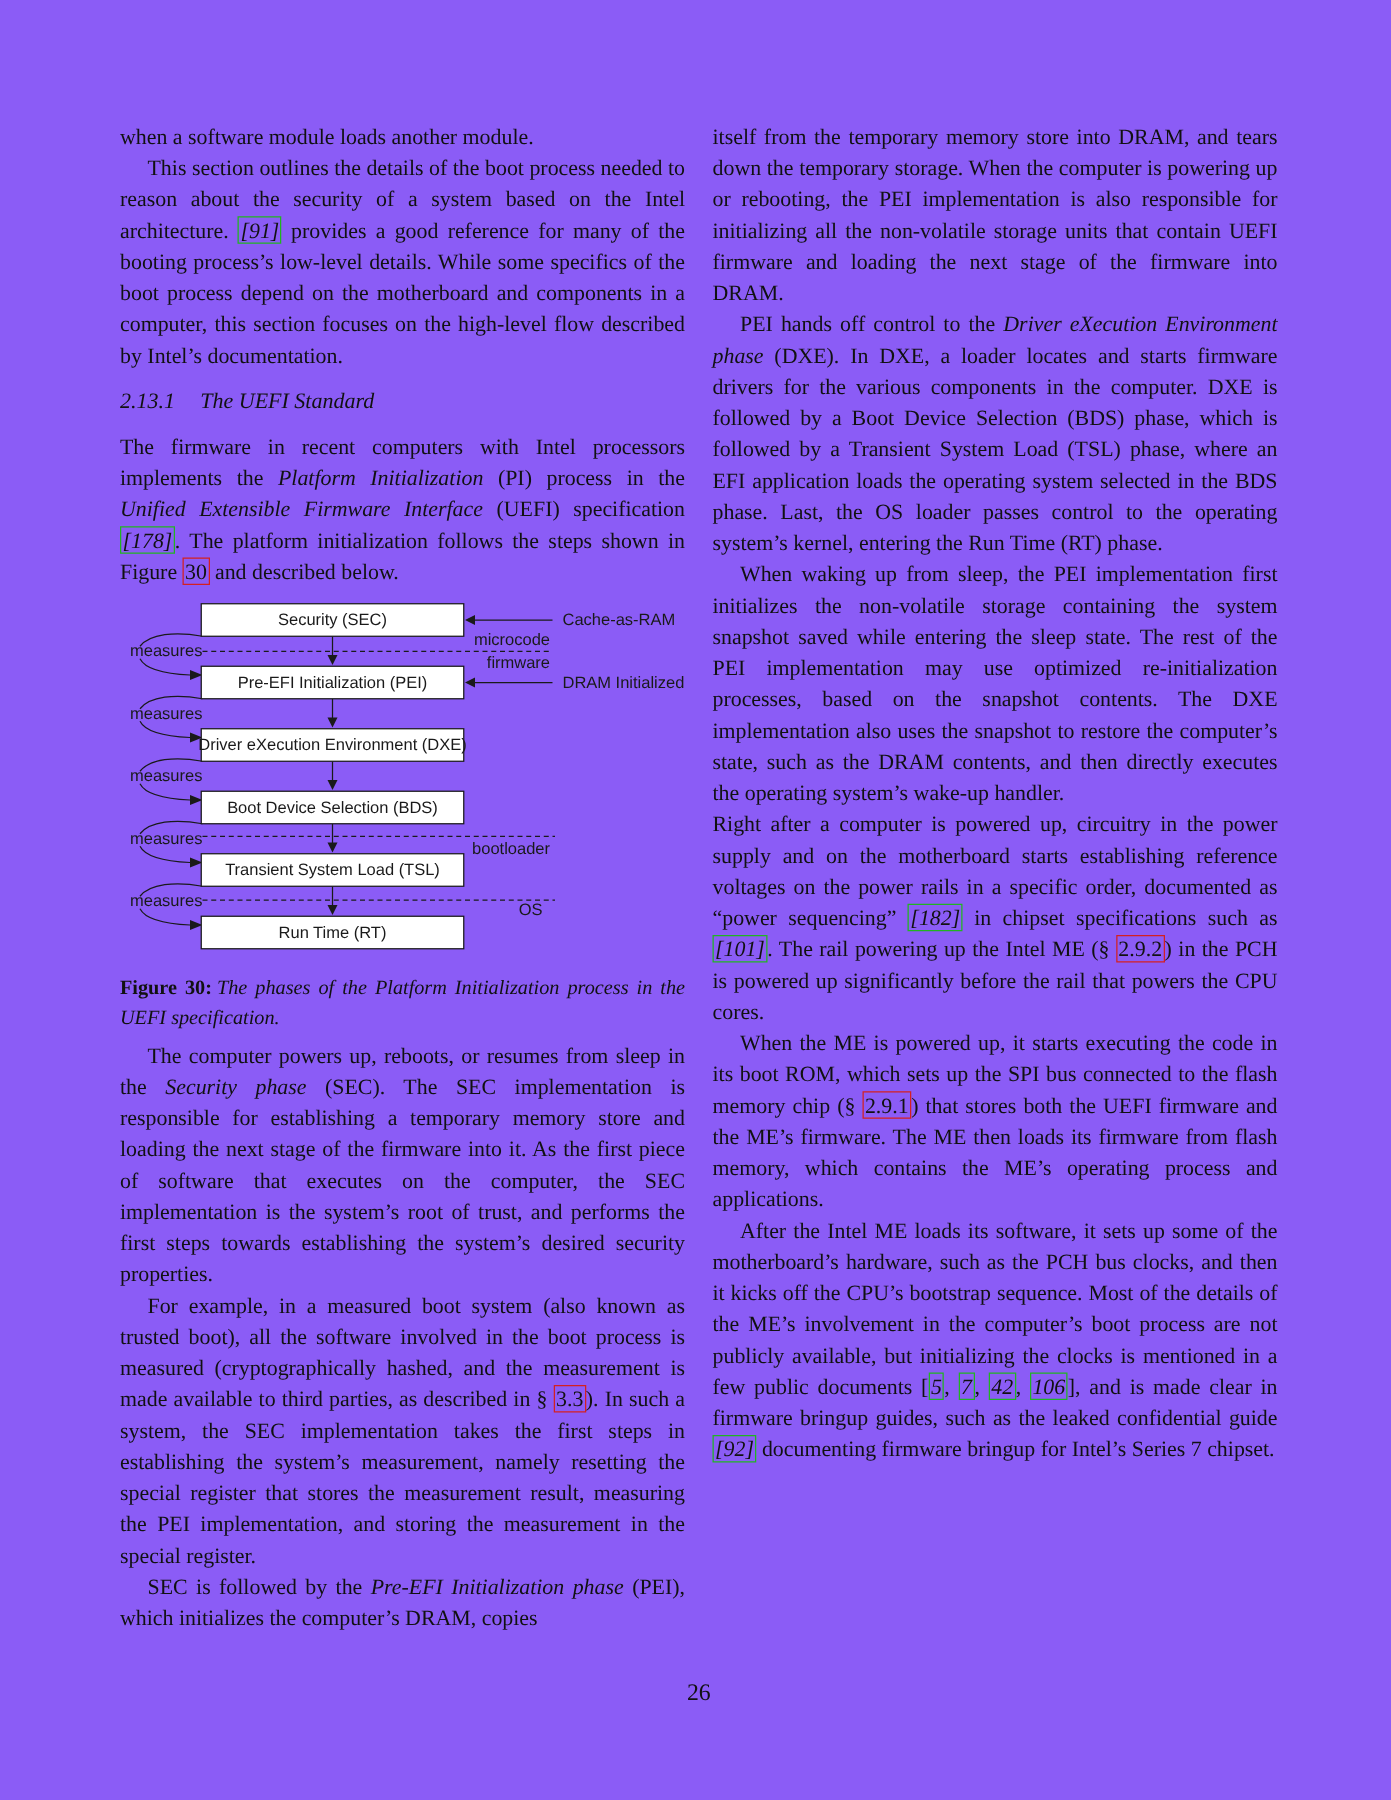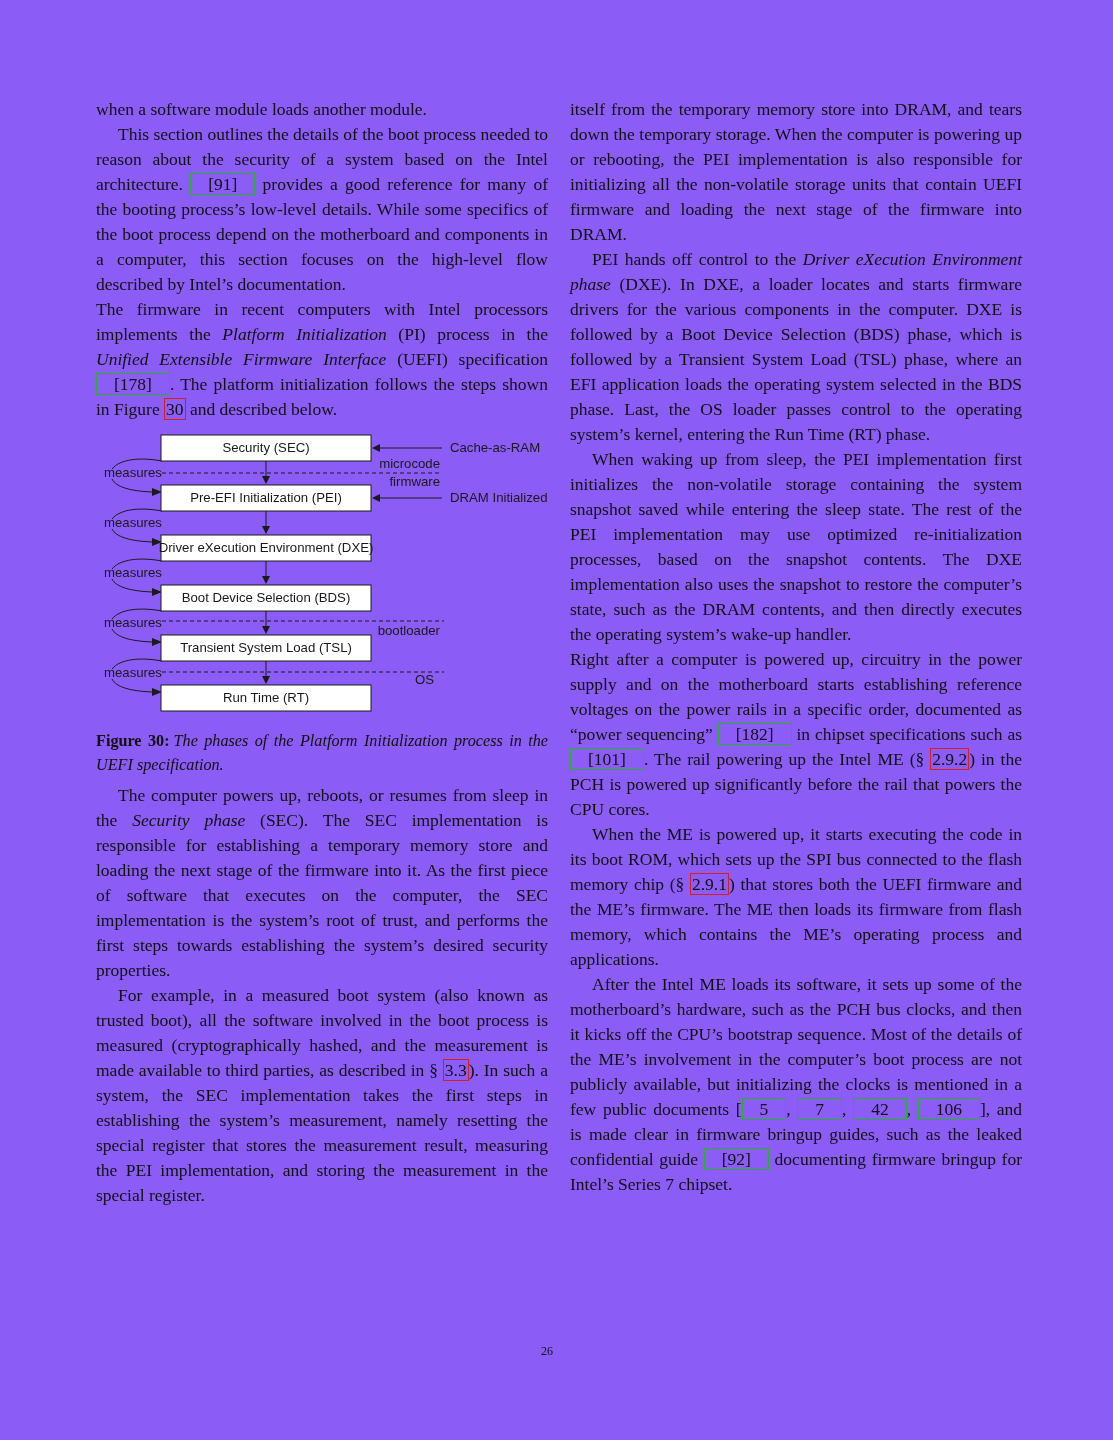--- a/index.html
+++ b/index.html
@@ -7,43 +7,46 @@
         font-family:"Liberation Serif", serif;color:#111;}
   .col{position:absolute;top:97px;width:452px;}
   #colL{left:96px;}
   #colR{left:570px;}
   .col p{margin:0;font-size:17.5px;line-height:25px;text-align:justify;}
   p.ind{text-indent:22px;}
   p.noind{text-indent:0;}
   .heading{margin:11px 0 12px 0;font-size:17.6px;font-style:italic;line-height:25px;}
   .htitle{margin-left:1.15em;}
   .seg-i{font-style:italic;}
-  .seg-g{border:1.4px solid var(--green,#22b422);padding:0 17px;}
+  .seg-g{border:1.4px solid var(--green,#22b422);padding:0 1px;font-style:italic;}
   .seg-r{border:1.4px solid var(--red,#d42020);padding:0 1px;margin-top:21px;}
   .figwrap{margin:5px 0 0 0;}
   .figcaption{margin-top:7px;font-size:16.2px;line-height:23.5px;text-align:justify;}
   .cap-label{font-weight:bold;}
   .cap-text{margin-left:4px;font-style:italic;}
-  .pageno{position:absolute;left:84px;width:926px;top:1344px;text-align:center;
-          font-size:12px;}
+  .pageno{position:absolute;left:96px;width:926px;top:1344px;text-align:center;
+          font-size:19px;}
   svg text{font-family:"Liberation Sans", sans-serif;font-size:13.2px;fill:#1a1a1a;}
   svg .ln{stroke:#1a1a1a;stroke-width:1;fill:none;}
   svg .dsh{stroke:#1a1a1a;stroke-width:1;fill:none;stroke-dasharray:4 3;}
   svg rect.bx{fill:#ffffff;stroke:#1a1a1a;stroke-width:1;}
   svg polygon.ah{fill:#1a1a1a;stroke:none;}
 </style>
 </head>
 <body>
 
 <div class="page">
 
   <div class="col" id="colL">
     <p class="noind"><span>when a software module loads another module.</span></p>
     <p class="ind"><span>This section outlines the details of the boot process needed to reason about the security of a system based on the Intel architecture. </span><span class="seg-g">[91]</span><span> provides a good reference for many of the booting process’s low-level details. While some specifics of the boot process depend on the motherboard and components in a computer, this section focuses on the high-level flow described by Intel’s documentation.</span></p>
 
+    <div class="heading">
+      <span class="hnum">2.13.1</span><span class="htitle">The UEFI Standard</span>
+    </div>
 
     <p class="noind"><span>The firmware in recent computers with Intel processors implements the </span><span class="seg-i">Platform Initialization</span><span> (PI) process in the </span><span class="seg-i">Unified Extensible Firmware Interface</span><span> (UEFI) specification </span><span class="seg-g">[178]</span><span>. The platform initialization follows the steps shown in Figure </span><span class="seg-r">30</span><span> and described below.</span></p>
 
     <div class="figwrap">
       <svg width="452" height="292" viewBox="0 0 452 292">
 
         <line class="dsh" x1="66" y1="46" x2="346" y2="46"></line>
         <line class="dsh" x1="66" y1="194" x2="348" y2="194"></line>
         <line class="dsh" x1="66" y1="245" x2="348" y2="245"></line>
 
@@ -126,20 +129,21 @@
         </g>
       </svg>
 
       <div class="figcaption">
         <span class="cap-label">Figure 30:</span><span class="cap-text">The phases of the Platform Initialization process in the UEFI specification.</span>
       </div>
     </div>
 
     <p class="ind" style="margin-top:6px;"><span>The computer powers up, reboots, or resumes from sleep in the </span><span class="seg-i">Security phase</span><span> (SEC). The SEC implementation is responsible for establishing a temporary memory store and loading the next stage of the firmware into it. As the first piece of software that executes on the computer, the SEC implementation is the system’s root of trust, and performs the first steps towards establishing the system’s desired security properties.</span></p>
     <p class="ind"><span>For example, in a measured boot system (also known as trusted boot), all the software involved in the boot process is measured (cryptographically hashed, and the measurement is made available to third parties, as described in § </span><span class="seg-r">3.3</span><span>). In such a system, the SEC implementation takes the first steps in establishing the system’s measurement, namely resetting the special register that stores the measurement result, measuring the PEI implementation, and storing the measurement in the special register.</span></p>
+    <p class="ind"><span>SEC is followed by the </span><span class="seg-i">Pre-EFI Initialization phase</span><span> (PEI), which initializes the computer’s DRAM, copies</span></p>
   </div>
 
   <div class="col" id="colR">
     <p class="noind"><span>itself from the temporary memory store into DRAM, and tears down the temporary storage. When the computer is powering up or rebooting, the PEI implementation is also responsible for initializing all the non-volatile storage units that contain UEFI firmware and loading the next stage of the firmware into DRAM.</span></p>
     <p class="ind"><span>PEI hands off control to the </span><span class="seg-i">Driver eXecution Environment phase</span><span> (DXE). In DXE, a loader locates and starts firmware drivers for the various components in the computer. DXE is followed by a Boot Device Selection (BDS) phase, which is followed by a Transient System Load (TSL) phase, where an EFI application loads the operating system selected in the BDS phase. Last, the OS loader passes control to the operating system’s kernel, entering the Run Time (RT) phase.</span></p>
     <p class="ind"><span>When waking up from sleep, the PEI implementation first initializes the non-volatile storage containing the system snapshot saved while entering the sleep state. The rest of the PEI implementation may use optimized re-initialization processes, based on the snapshot contents. The DXE implementation also uses the snapshot to restore the computer’s state, such as the DRAM contents, and then directly executes the operating system’s wake-up handler.</span></p>
 
 
     <p class="noind"><span>Right after a computer is powered up, circuitry in the power supply and on the motherboard starts establishing reference voltages on the power rails in a specific order, documented as “power sequencing” </span><span class="seg-g">[182]</span><span> in chipset specifications such as </span><span class="seg-g">[101]</span><span>. The rail powering up the Intel ME (§ </span><span class="seg-r">2.9.2</span><span>) in the PCH is powered up significantly before the rail that powers the CPU cores.</span></p>
     <p class="ind"><span>When the ME is powered up, it starts executing the code in its boot ROM, which sets up the SPI bus connected to the flash memory chip (§ </span><span class="seg-r">2.9.1</span><span>) that stores both the UEFI firmware and the ME’s firmware. The ME then loads its firmware from flash memory, which contains the ME’s operating process and applications.</span></p>

